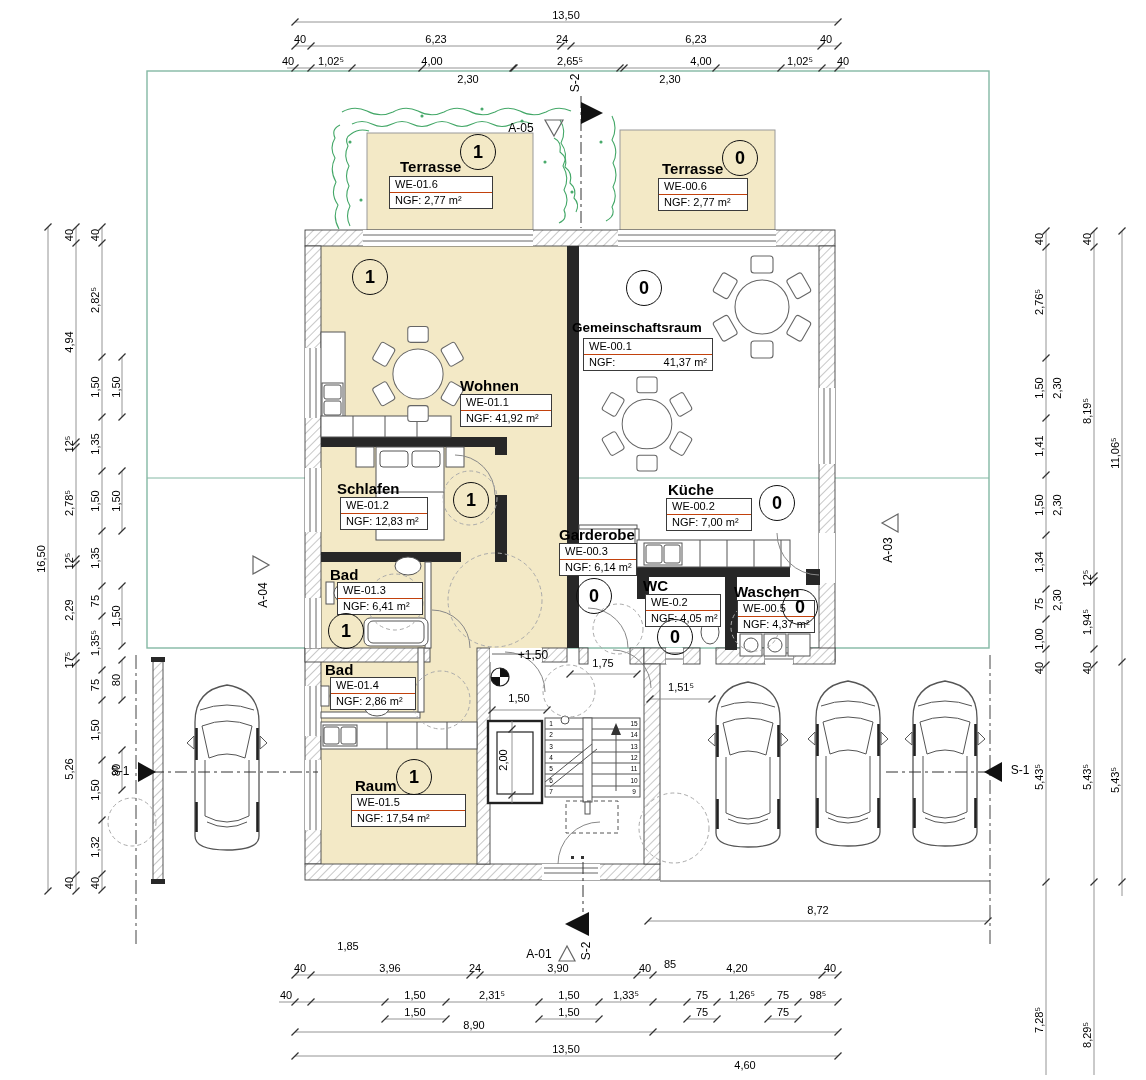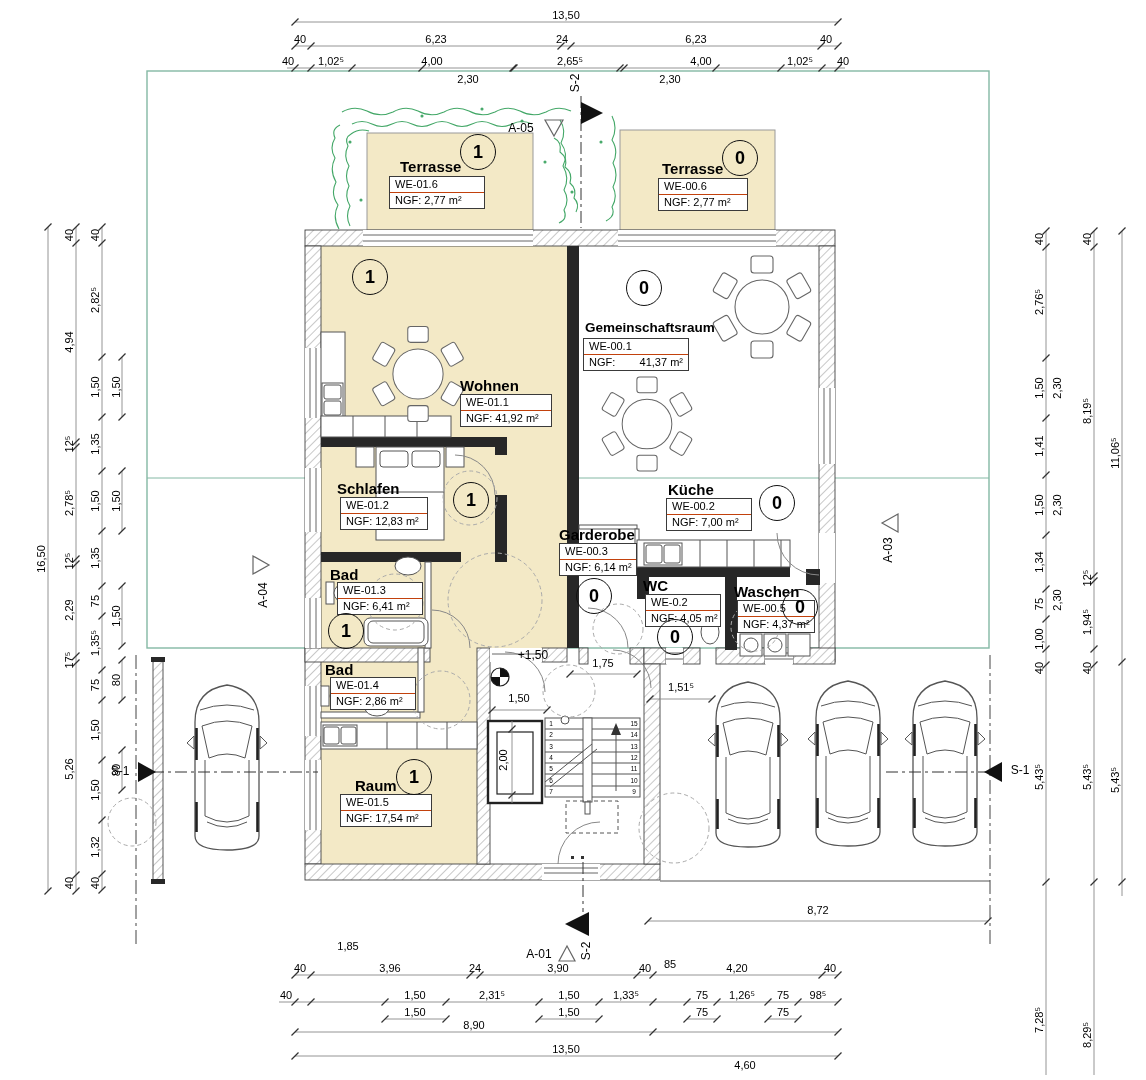--- a/index.html
+++ b/index.html
@@ -580,21 +580,21 @@
 <span class="markerv" style="left:575px;top:83px">S-2</span>
 <span class="markerv" style="left:586px;top:951px">S-2</span>
 <span class="marker" style="left:120px;top:771px">S-1</span>
 <span class="marker" style="left:1020px;top:770px">S-1</span>
 <span class="marker" style="left:521px;top:128px">A-05</span>
 <span class="marker" style="left:539px;top:954px">A-01</span>
 <span class="markerv" style="left:263px;top:595px">A-04</span>
 <span class="markerv" style="left:888px;top:550px">A-03</span>
 
 <span class="room-name" style="left:400px;top:158px">Terrasse</span>
-<div class="room-box" style="left:389px;top:176px;width:96px">
+<div class="room-box" style="left:389px;top:176px;width:104px">
   <div class="rrow">WE-01.6</div>
   <div class="rrow">NGF: 2,77 m²</div>
 </div>
 <div class="unit-circle" style="left:460px;top:134px">
       <span>1</span>
     </div>
 
 <span class="room-name" style="left:662px;top:160px">Terrasse</span>
 <div class="room-box" style="left:658px;top:178px;width:90px">
   <div class="rrow">WE-00.6</div>
@@ -606,22 +606,22 @@
 
 <span class="room-name" style="left:460px;top:377px">Wohnen</span>
 <div class="room-box" style="left:460px;top:394px;width:92px">
   <div class="rrow">WE-01.1</div>
   <div class="rrow">NGF: 41,92 m²</div>
 </div>
 <div class="unit-circle" style="left:352px;top:259px">
       <span>1</span>
     </div>
 
-<span class="room-name" style="left:585px;top:320px;font-size:13.5px">Gemeinschaftsraum</span>
-<div class="room-box" style="left:583px;top:338px;width:106px">
+<span class="room-name" style="left:572px;top:320px;font-size:13.5px">Gemeinschaftsraum</span>
+<div class="room-box" style="left:583px;top:338px;width:130px">
   <div class="rrow">WE-00.1</div>
   <div class="rrow ngf-row">
     <span>NGF:</span>
     <span>41,37 m²</span>
   </div>
 </div>
 <div class="unit-circle" style="left:626px;top:270px">
       <span>0</span>
     </div>
 
@@ -679,21 +679,21 @@
       <span>0</span>
     </div>
 
 <span class="room-name" style="left:325px;top:661px">Bad</span>
 <div class="room-box" style="left:330px;top:677px;width:86px">
   <div class="rrow">WE-01.4</div>
   <div class="rrow">NGF: 2,86 m²</div>
 </div>
 
 <span class="room-name" style="left:355px;top:777px">Raum</span>
-<div class="room-box" style="left:340px;top:794px;width:92px">
+<div class="room-box" style="left:351px;top:794px;width:115px">
   <div class="rrow">WE-01.5</div>
   <div class="rrow">NGF: 17,54 m²</div>
 </div>
 <div class="unit-circle" style="left:396px;top:759px">
       <span>1</span>
     </div>
 
 <span class="stair-num" style="left:551px;top:723px">1</span>
 <span class="stair-num" style="left:551px;top:734px">2</span>
 <span class="stair-num" style="left:551px;top:746px">3</span>

